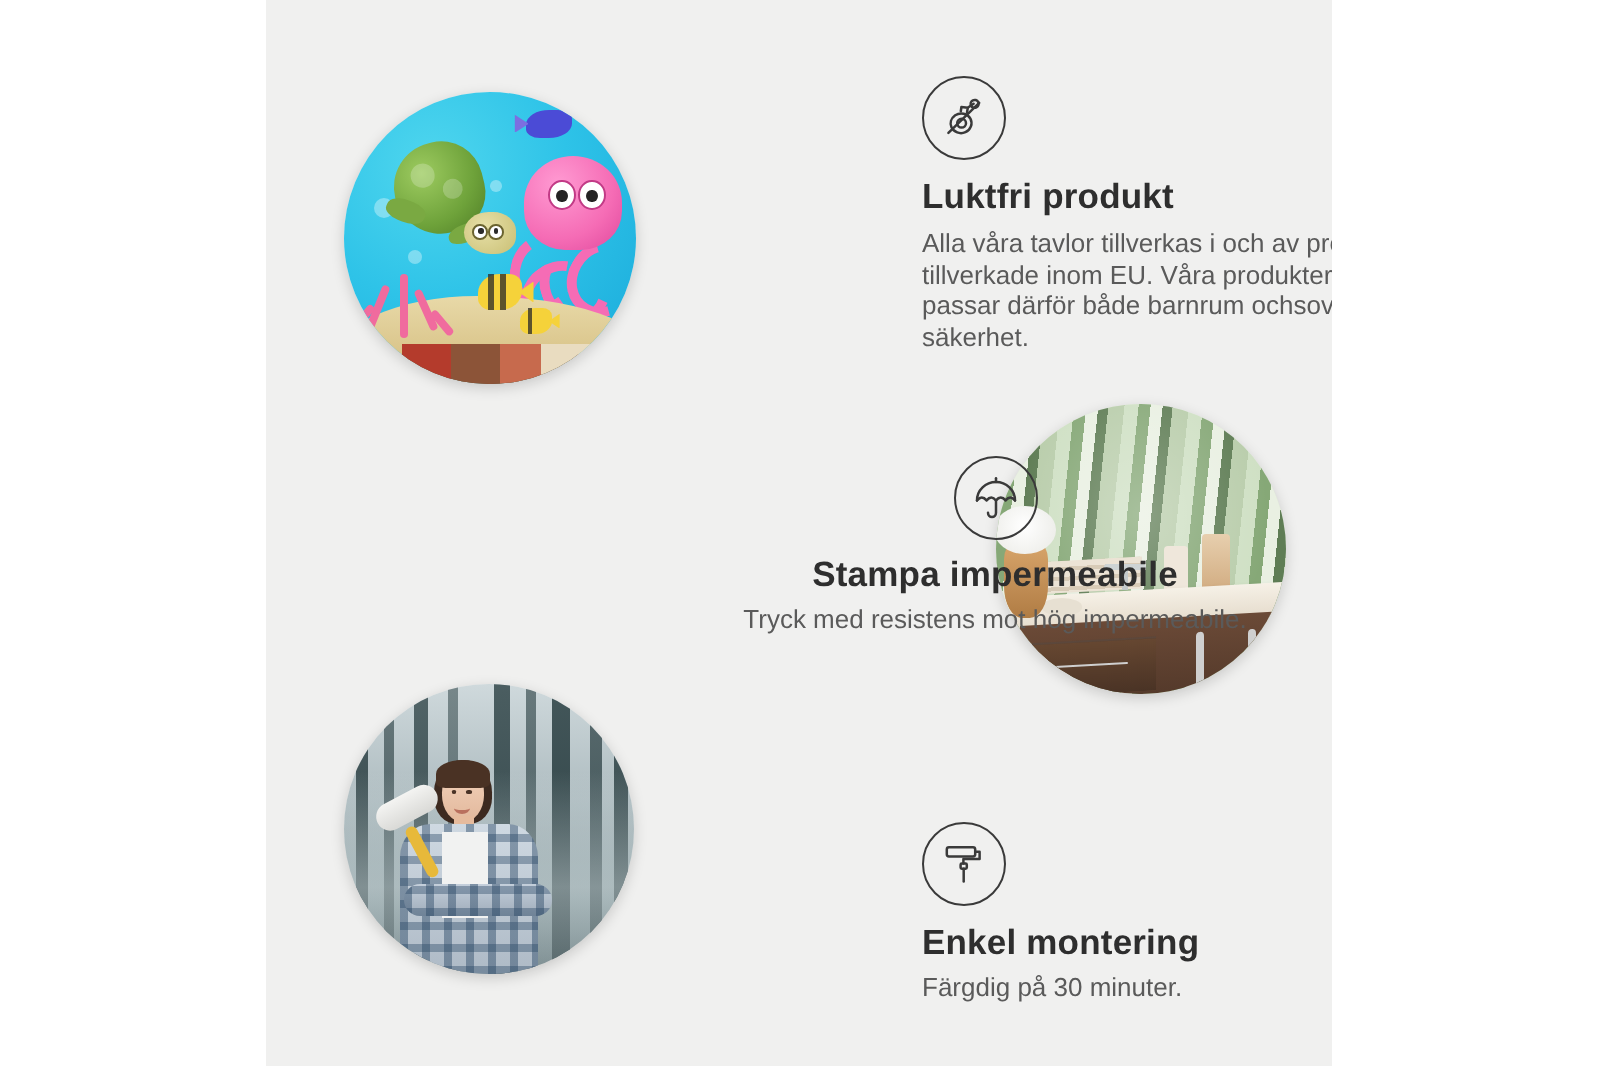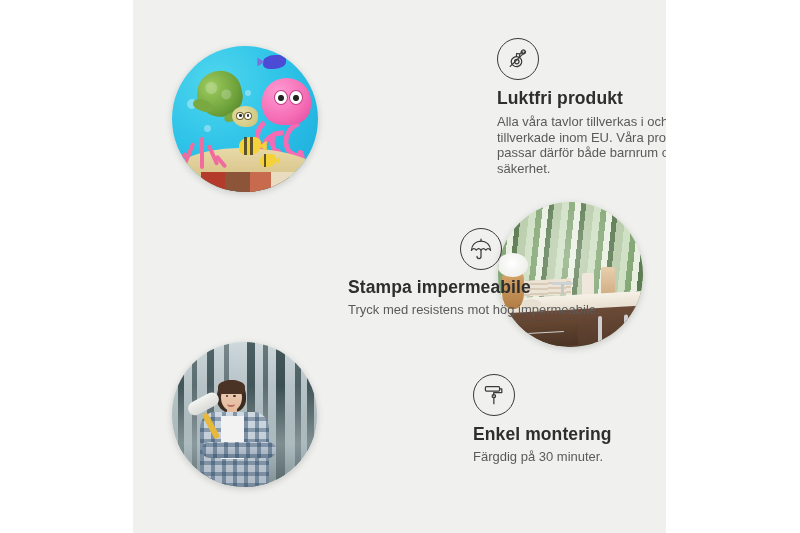--- a/index.html
+++ b/index.html
@@ -350,32 +350,32 @@
     color: #2e2e2e;
     letter-spacing: .1px;
   }
   .feat-body {
     font-size: 13px;
     line-height: 15.6px;
     color: #5a5a5a;
   }
 
   
-  #feature-odorless { left: 328px; top: 38px; width: 300px; margin-left: 36px; }
+  #feature-odorless { left: 328px; top: 38px; width: 300px; }
   #feature-odorless .icon-circle { margin-bottom: 8px; }
   #feature-odorless .feat-title { margin-bottom: 5px; }
 
   
-  #feature-waterproof { left: 215px; top: 228px; width: 265px; text-align: left; }
+  #feature-waterproof { left: 232px; top: 228px; width: 265px; text-align: center; }
   #feature-waterproof .icon-wrap { display: flex; justify-content: center; }
   #feature-waterproof .icon-circle { margin-bottom: 7px; }
   #feature-waterproof .feat-title { margin-bottom: 4px; }
 
   
-  #feature-assembly { left: 328px; top: 374px; width: 250px; margin-left: 12px; }
+  #feature-assembly { left: 328px; top: 411px; width: 250px; }
   #feature-assembly .icon-circle { margin-bottom: 8px; }
   #feature-assembly .feat-title { margin-bottom: 4px; }
   #feature-assembly .feat-body { }
 </style>
 </head>
 <body>
 
 <div id="stage">
   <div id="panel">
 

